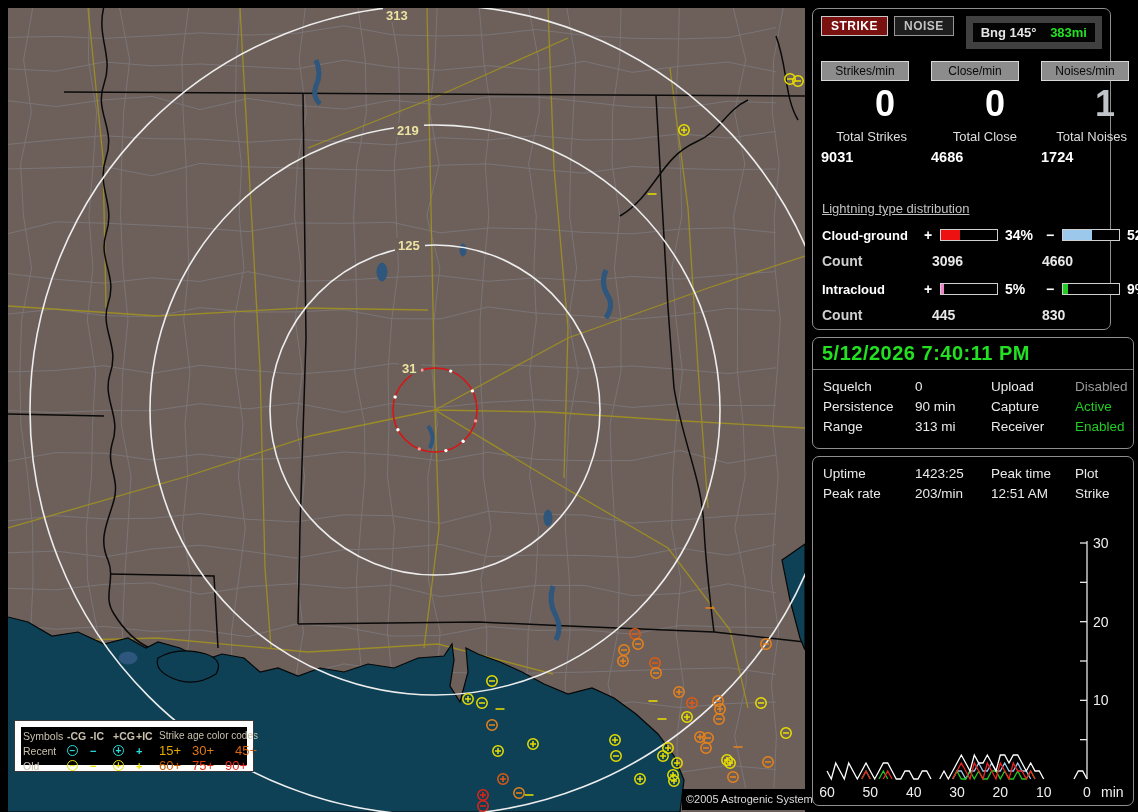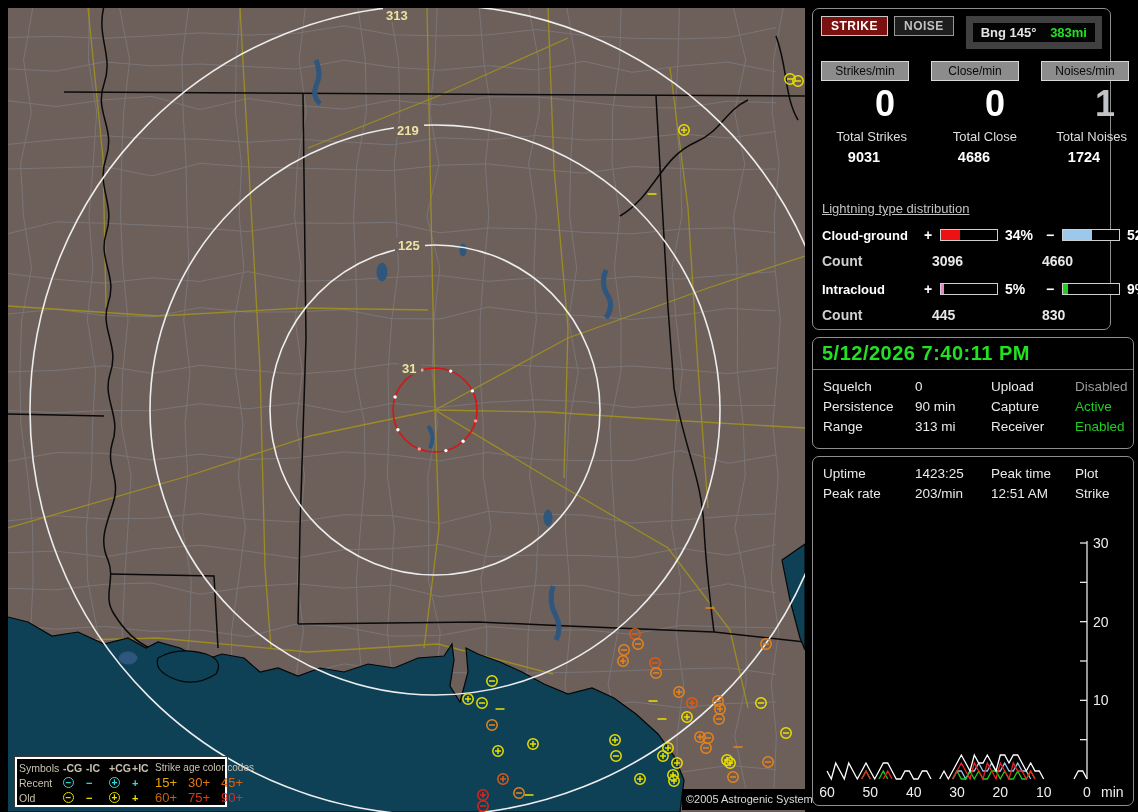--- a/index.html
+++ b/index.html
@@ -15,39 +15,39 @@
     border:1px solid #c8c8c8; margin-right:6px; letter-spacing:.5px; cursor:default; }
   .btn.strike { background:#7a1111; color:#fff; }
   .btn.noise  { background:#1e1e1e; color:#c2c2c2; border-color:#979797; }
   .bngchip { position:absolute; right:8px; top:7px; background:#040404; border:7px solid #404040;
     font-size:13px; font-weight:bold; padding:2px 8px; }
   .statcol { position:absolute; top:52px; width:88px; }
   .chip { display:block; background:#8c8c8c; color:#0a0a0a; border:1px solid #d8d8d8;
     font-size:12px; text-align:center; padding:2px 0; }
   .bigval { text-align:right; padding-right:14px; font-size:36px; font-weight:bold; margin-top:2px; color:#fff; }
   .totlabel { text-align:right; font-size:13px; color:#dedede; margin-top:4px; padding-right:2px; }
-  .totval { text-align:center; font-size:14.5px; font-weight:bold; color:#fff; margin-top:5px; padding-right:2px; }
+  .totval { text-align:left; font-size:14.5px; font-weight:bold; color:#fff; margin-top:5px; padding-right:2px; }
   .disttitle { position:absolute; left:9px; top:192px; font-size:13px; color:#c2c2c2; text-decoration:underline; }
   .distrow { position:absolute; left:9px; right:6px; display:grid;
     grid-template-columns:102px 16px 60px 46px 16px 60px 36px; align-items:center; height:16px; }
   .distname { font-size:13px; font-weight:bold; color:#fff; }
   .sign { font-size:14px; font-weight:bold; color:#fff; }
   .bar { width:58px; height:12px; border:1px solid #cfcfcf; background:#000; }
   .bar > div { height:100%; }
   .pct { font-size:14px; font-weight:bold; color:#fff; padding-left:5px; }
   .countrow { position:absolute; left:9px; right:6px; display:grid; grid-template-columns:110px 110px auto; }
   .countrow span { font-size:14px; font-weight:bold; color:#e8e8e8; }
   #datehead { padding:4px 9px 4px; font-size:20px; font-weight:bold; border-bottom:1px solid #787878; letter-spacing:.5px; }
   .kvgrid { display:grid; grid-template-columns:92px 76px 84px auto; row-gap:5px;
     padding:9px 10px; font-size:13.5px; color:#eaeaea; }
   #trendrow { padding:2px 10px; font-size:13.5px; display:grid; grid-template-columns:92px auto; }
   #trendsvg { position:absolute; left:2px; top:78px; }
   
-  #legend { position:absolute; left:7px; top:749px; width:212px; height:50px; background:#000;
-    border:2px solid #ffffff; outline:1px solid #3a3a3a; font-size:10.5px; color:#c9c1ad;
+  #legend { position:absolute; left:7px; top:713px; width:238px; height:50px; background:#000;
+    border:6px solid #ffffff; outline:1px solid #3a3a3a; font-size:10.5px; color:#c9c1ad;
     display:grid; grid-template-columns:44px 23px 23px 23px 23px 33px 33px 32px;
     grid-auto-rows:15px; align-items:center; padding:1px 2px; }
   #legend .agehead { grid-column:6 / span 3; font-size:10px; white-space:nowrap; }
   #legend b { font-weight:bold; }
   .sym { display:inline-block; width:11px; height:11px; border:1px solid currentColor; border-radius:50%;
     font-size:10px; line-height:9px; text-align:center; font-weight:bold; }
   .baresym { font-size:11px; font-weight:bold; }
   .agecell { font-weight:normal; font-size:13px; }
   #copyright { position:absolute; left:674px; top:781px; width:125px; height:21px; background:#000;
     color:#dcdcdc; font-size:11px; padding:4px 0 0 4px; white-space:nowrap; }
@@ -389,21 +389,21 @@
     <b>+IC</b>
     <span class="agehead">Strike age color codes</span>
 
     <span>Recent</span>
     <span class="sym" style="color: rgb(42, 224, 224);">−</span>
     <span class="baresym" style="color: rgb(42, 224, 224);">−</span>
     <span class="sym" style="color: rgb(42, 224, 224);">+</span>
     <span class="baresym" style="color: rgb(42, 224, 224);">+</span>
     <span class="agecell" style="color: rgb(232, 168, 0);">15+</span>
     <span class="agecell" style="color: rgb(224, 120, 24);">30+</span>
-    <span class="agecell" style="color: rgb(216, 100, 16);">45+</span>
+    <span class="agecell" style="color: rgb(216, 100, 16); text-align: right;">45+</span>
 
     <span>Old</span>
     <span class="sym" style="color: rgb(232, 224, 0);">−</span>
     <span class="baresym" style="color: rgb(232, 224, 0);">−</span>
     <span class="sym" style="color: rgb(232, 224, 0);">+</span>
     <span class="baresym" style="color: rgb(232, 224, 0);">+</span>
     <span class="agecell" style="color: rgb(200, 96, 8);">60+</span>
     <span class="agecell" style="color: rgb(224, 56, 24);">75+</span>
     <span class="agecell" style="color: rgb(232, 40, 32);">90+</span>
   </div>

